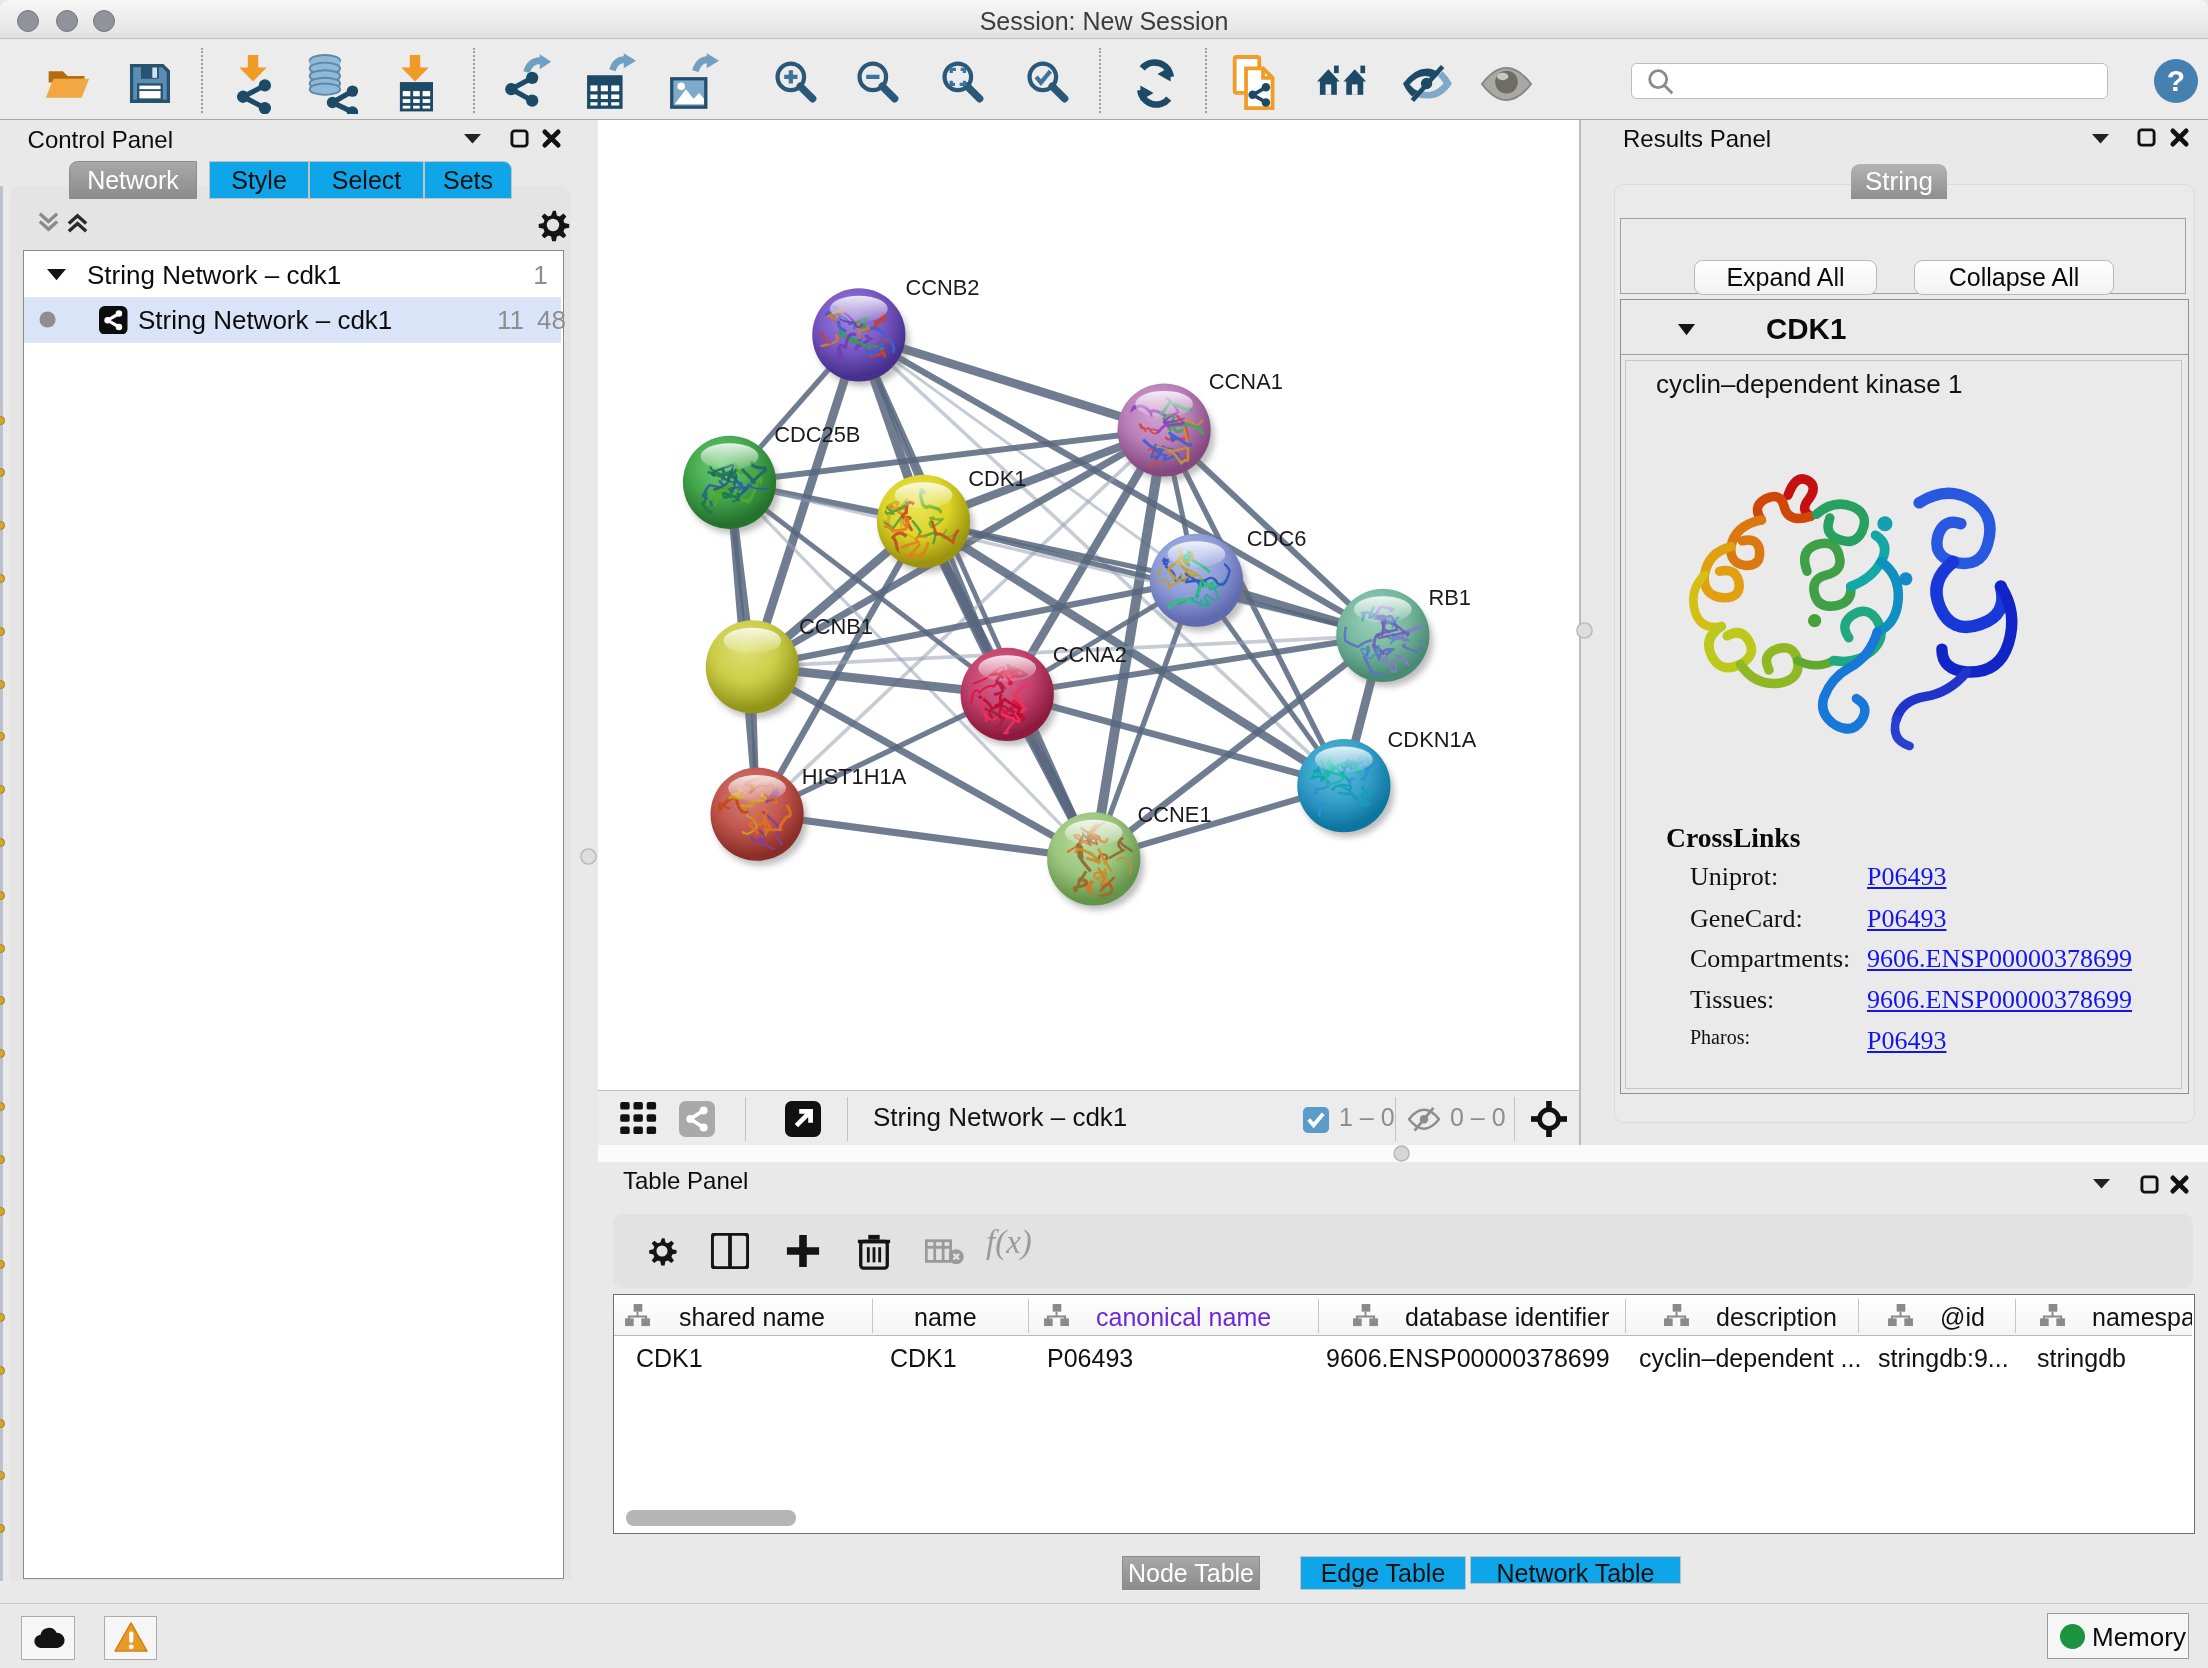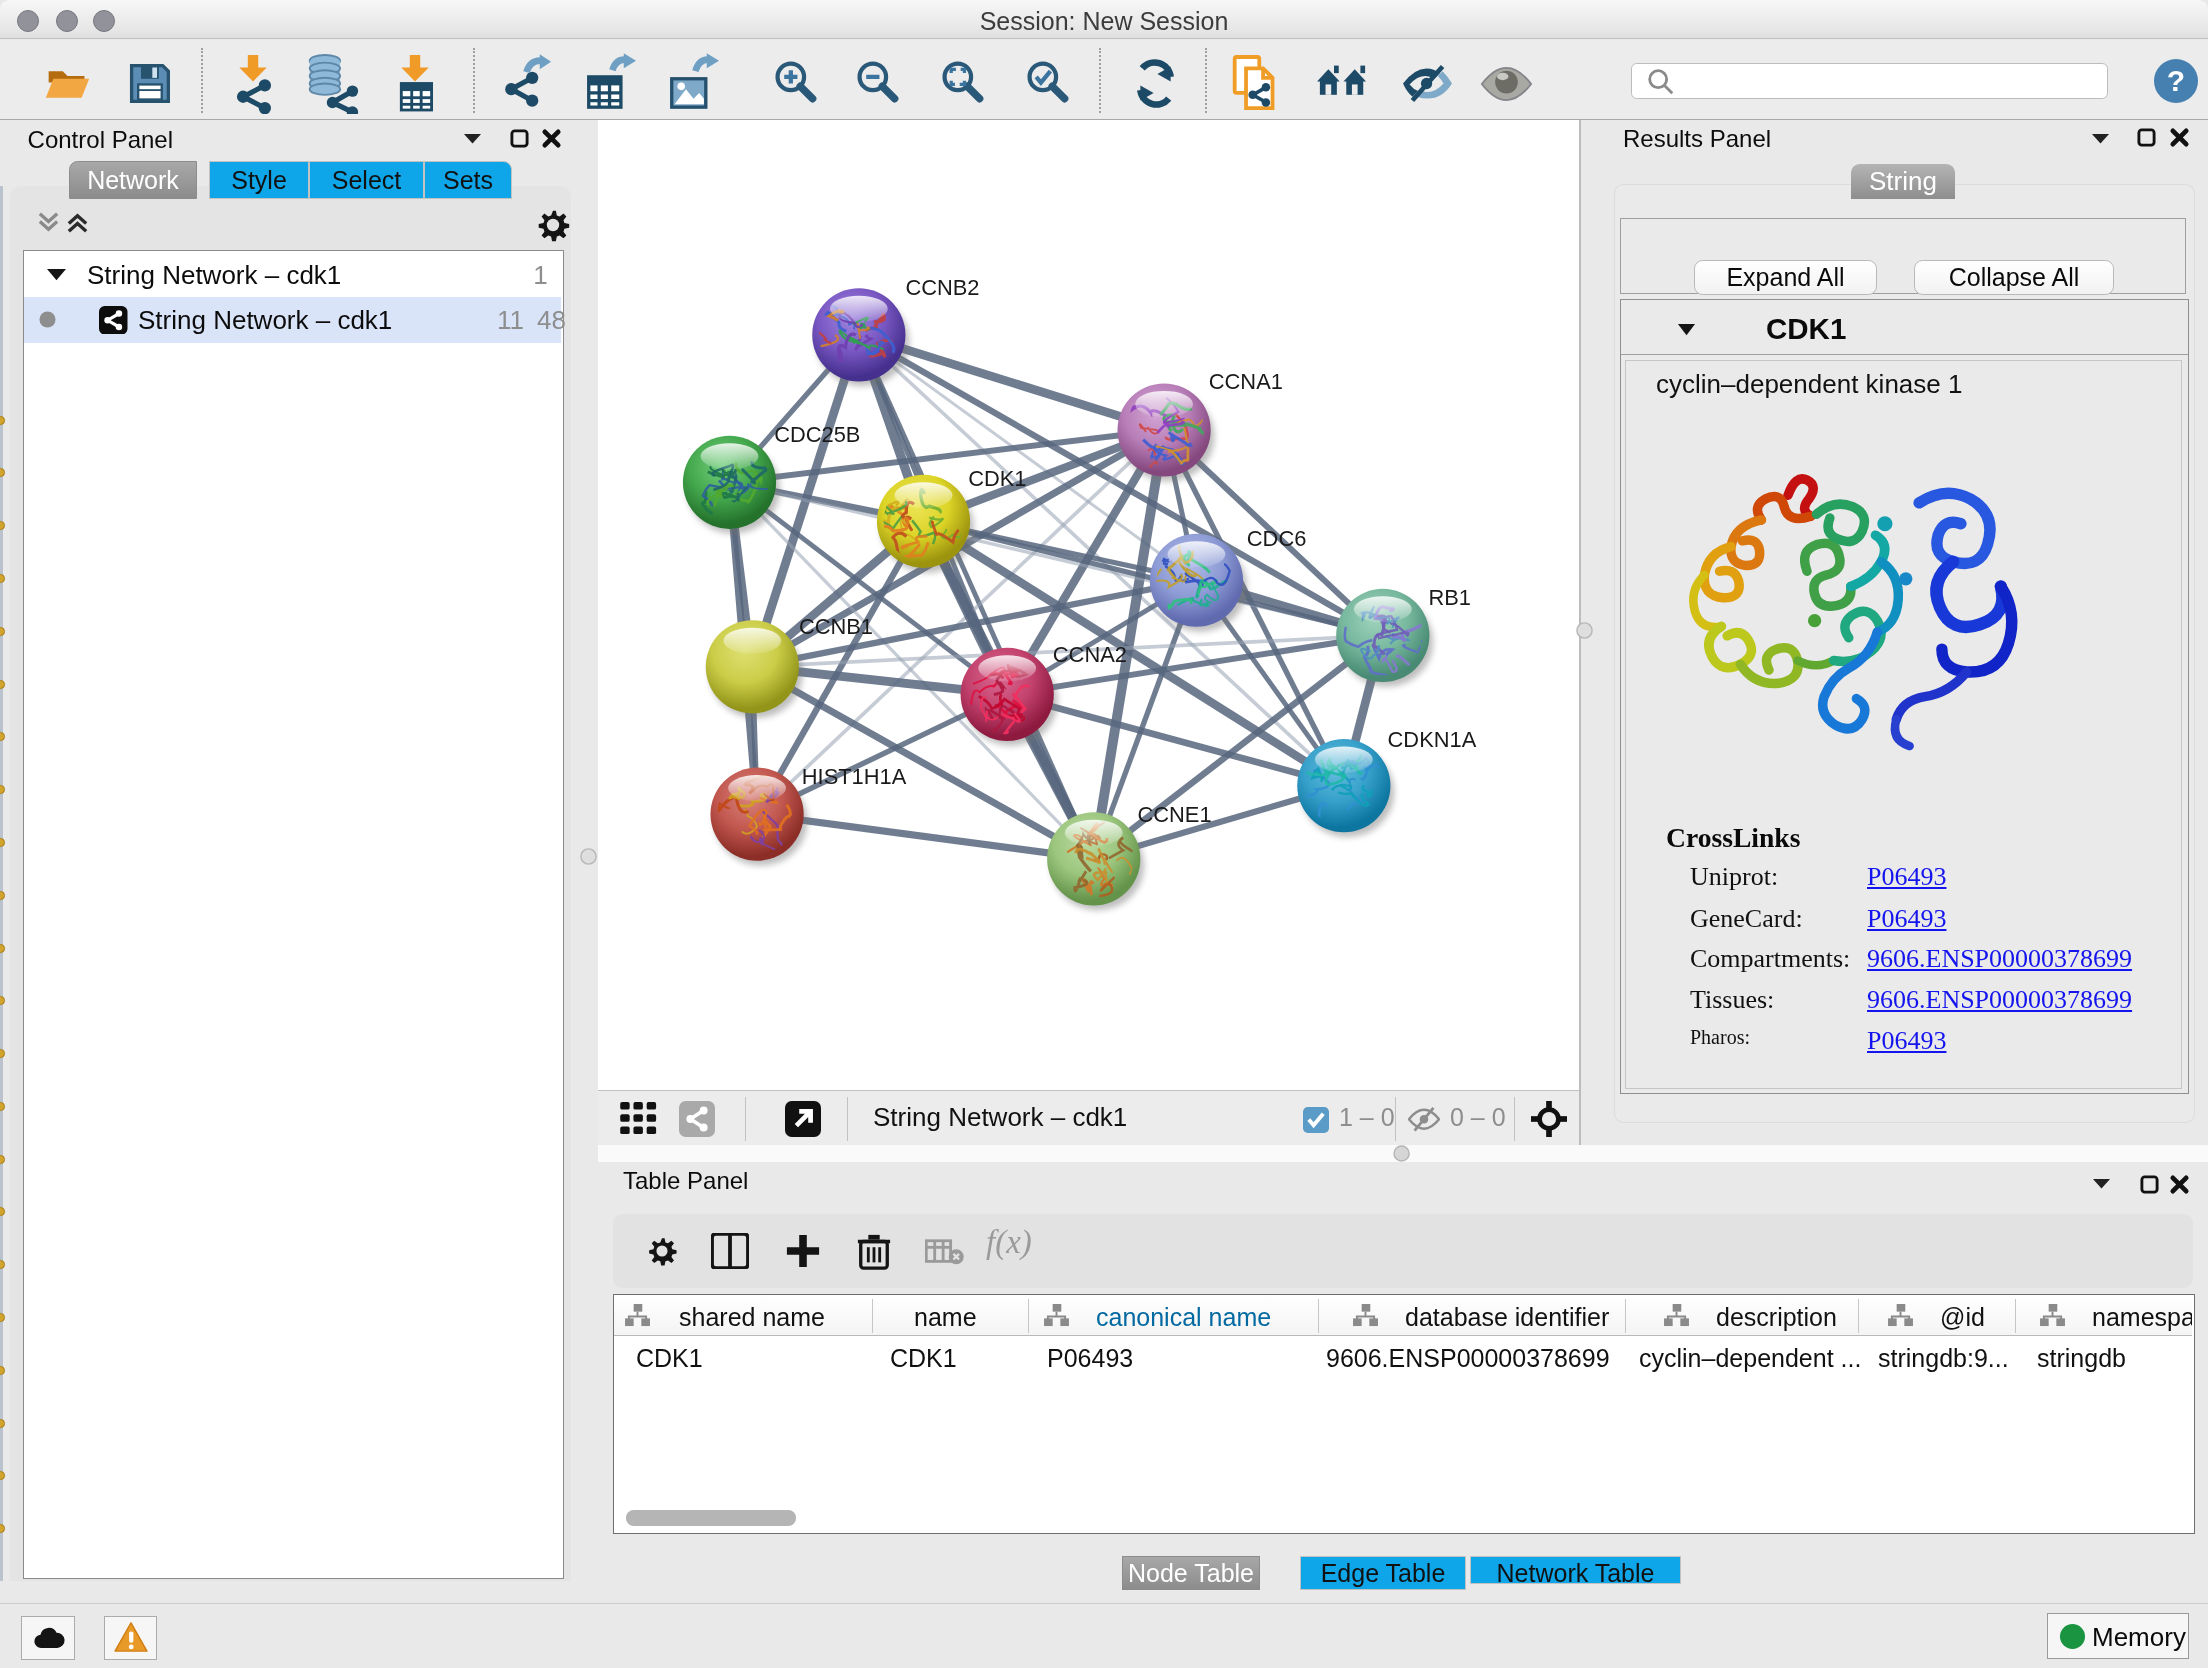--- a/index.html
+++ b/index.html
@@ -692,21 +692,21 @@
 <svg class="abs" style="left:2091px;top:133px" width="19" height="11.4" viewBox="0 0 20 12">
     <path d="M1 1 H19 L10 11 Z" fill="#222"></path>
   </svg>
 <svg class="abs" style="left:2137px;top:128px" width="19" height="19" viewBox="0 0 20 20">
     <rect x="2" y="2" width="16" height="16" rx="3" fill="none" stroke="#111" stroke-width="3"></rect>
   </svg>
 <svg class="abs" style="left:2169px;top:127px" width="21" height="21" viewBox="0 0 22 22">
     <path d="M4 4 L18 18 M18 4 L4 18" stroke="#111" stroke-width="5" stroke-linecap="round"></path>
   </svg>
 <div class="abs" style="left:1614px;top:184px;width:581px;height:939px;background:#eaeaea;border-radius:9.5px;box-shadow:0 0 0 1px #dcdcdc inset"></div>
-<div class="abs" style="left:1851px;top:164px;width:104px;height:35px;background:linear-gradient(#b4b4b4,#8e8e8e);border-radius:8.6px 8.6px 0 0;color:#fff;font-size:26px;text-align:center;line-height:35px">String</div>
+<div class="abs" style="left:1851px;top:164px;width:96px;height:35px;background:linear-gradient(#b4b4b4,#8e8e8e);border-radius:8.6px 8.6px 0 0;color:#fff;font-size:26px;text-align:center;line-height:35px">String</div>
 <div class="abs" style="left:1620px;top:218px;width:566px;height:76px;border:1px solid #9f9f9f"></div>
 <div class="btn" style="left:1694px;top:238px;width:183px;height:35px;line-height:32px">Expand All</div>
 <div class="btn" style="left:1914px;top:238px;width:200px;height:35px;line-height:32px">Collapse All</div>
 <div class="abs" style="left:1620px;top:299px;width:569px;height:795px;border:1px solid #8f8f8f"></div>
 <div class="abs" style="left:1621px;top:354px;width:567px;height:1px;background:#9f9f9f"></div>
 <svg class="abs" style="left:1677px;top:323px" width="19" height="13.3" viewBox="0 0 20 14">
     <path d="M1 1 H19 L10 13 Z" fill="#141414"></path>
   </svg>
 <div class="abs" style="left:1766px;top:312px;font-size:29.5px;font-weight:bold;color:#0a0a0a">CDK1</div>
 <div class="abs" style="left:1625px;top:360px;width:557px;height:729px;border:1px solid #c6c6c6"></div>
@@ -809,21 +809,21 @@
   <div class="abs" style="left:65px;top:7.6px;font-size:25px;color:#111">shared name</div>
   <div class="abs" style="left:300px;top:7.6px;font-size:25px;color:#111">name</div>
   <svg class="abs" style="left:430px;top:8.6px" width="25" height="23" viewBox="0 0 26 24">
       <g fill="#8a8a8a">
         <rect x="9" y="0" width="9" height="8"></rect>
         <rect x="0" y="15" width="9" height="8"></rect>
         <rect x="17" y="15" width="9" height="8"></rect>
         <path d="M12 8 h2 v4 h-2 z M3 12 h20 v2 H3 z M3 12 h2 v4 h-2 z M21 12 h2 v4 h-2 z"></path>
       </g>
     </svg>
-  <div class="abs" style="left:482px;top:7.6px;font-size:25px;color:#0369a1">canonical name</div>
+  <div class="abs" style="left:482px;top:7.6px;font-size:25px;color:#6d28d9">canonical name</div>
   <svg class="abs" style="left:739px;top:8.6px" width="25" height="23" viewBox="0 0 26 24">
       <g fill="#8a8a8a">
         <rect x="9" y="0" width="9" height="8"></rect>
         <rect x="0" y="15" width="9" height="8"></rect>
         <rect x="17" y="15" width="9" height="8"></rect>
         <path d="M12 8 h2 v4 h-2 z M3 12 h20 v2 H3 z M3 12 h2 v4 h-2 z M21 12 h2 v4 h-2 z"></path>
       </g>
     </svg>
   <div class="abs" style="left:791px;top:7.6px;font-size:25px;color:#111">database identifier</div>
   <svg class="abs" style="left:1050px;top:8.6px" width="25" height="23" viewBox="0 0 26 24">

